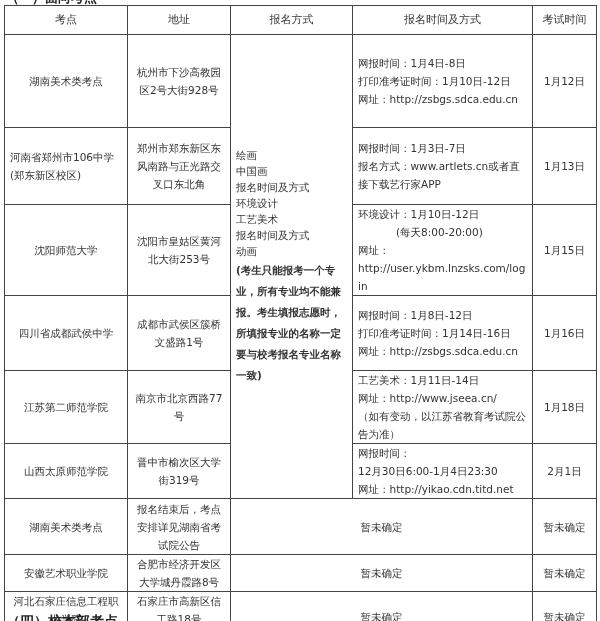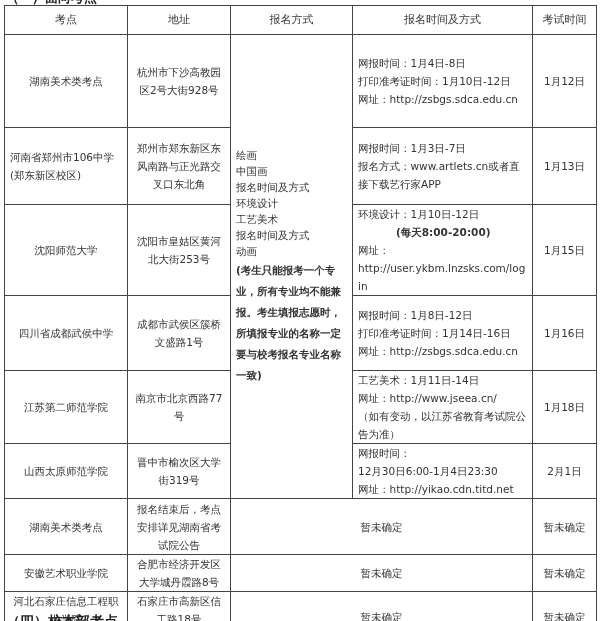--- a/index.html
+++ b/index.html
@@ -55,21 +55,21 @@
       font-size: 11px;
     }
     td.c { text-align: center; }
     td.l { text-align: left; }
     .majors div { line-height: 16px; }
     .majors .note {
       font-weight: bold;
       line-height: 21px;
       margin-top: 1px;
     }
-    .indent { padding-left: 38px; font-weight: bold; }
+    .indent { padding-left: 38px; }
   </style>
 </head>
 <body>
 
 <div class="top-cut">（一）面向考点</div>
 
 <table class="exam">
   <colgroup>
     <col style="width:123px">
     <col style="width:103px">

